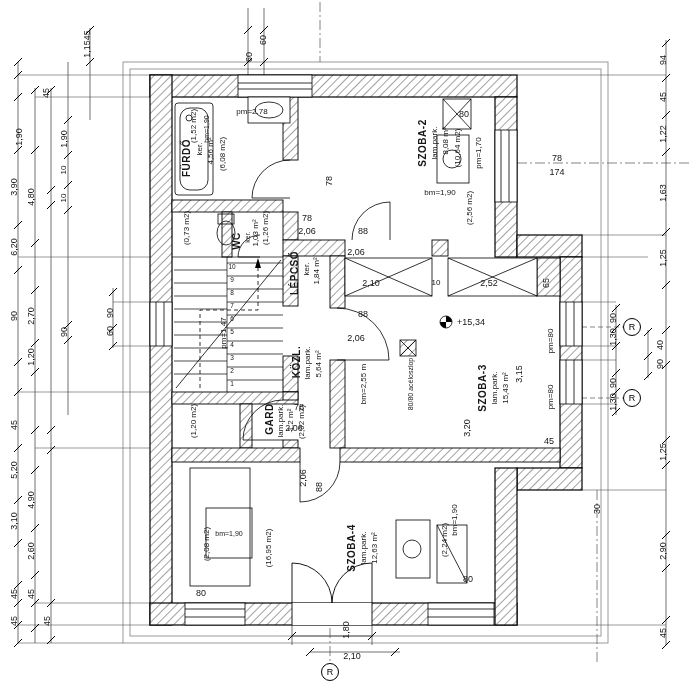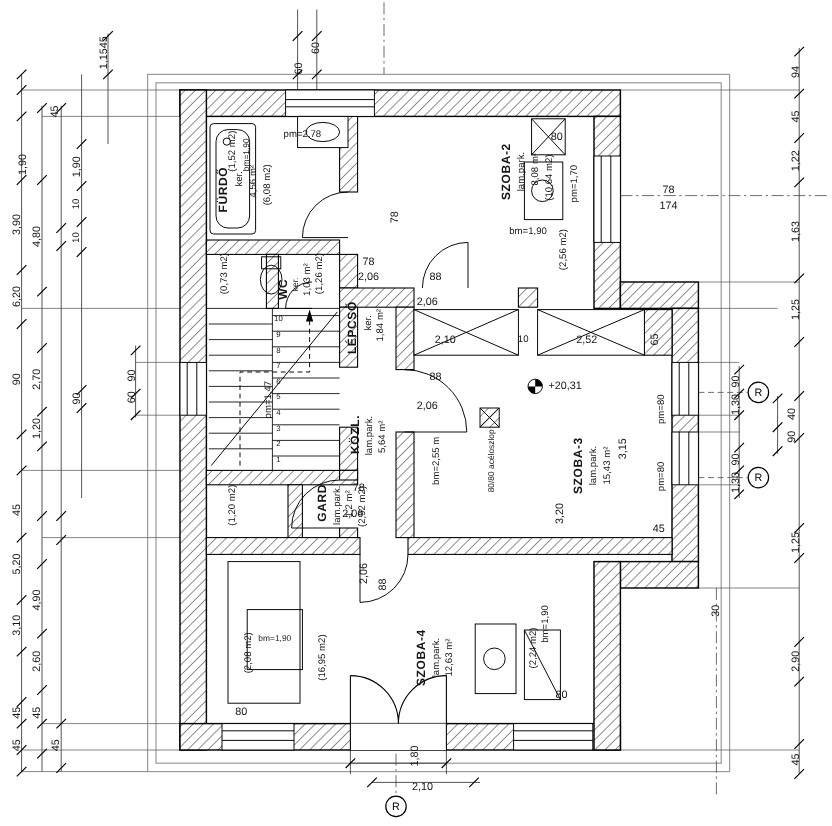--- a/index.html
+++ b/index.html
@@ -233,21 +233,21 @@
       <span class="lbl" style="left: 307px; top: 231px; font-size: 9px; transform: translate(-50%, -50%) rotate(0deg);">2,06</span>
       <span class="lbl" style="left: 363px; top: 231px; font-size: 9px; transform: translate(-50%, -50%) rotate(0deg);">88</span>
       <span class="lbl" style="left: 356px; top: 252px; font-size: 9px; transform: translate(-50%, -50%) rotate(0deg);">2,06</span>
       <span class="lbl" style="left: 371px; top: 283px; font-size: 9px; transform: translate(-50%, -50%) rotate(0deg);">2,10</span>
       <span class="lbl" style="left: 436px; top: 283px; font-size: 8px; transform: translate(-50%, -50%) rotate(0deg);">10</span>
       <span class="lbl" style="left: 489px; top: 283px; font-size: 9px; transform: translate(-50%, -50%) rotate(0deg);">2,52</span>
       <span class="lbl" style="left: 546px; top: 283px; font-size: 9px; transform: translate(-50%, -50%) rotate(-90deg);">65</span>
       <span class="lbl" style="left: 363px; top: 314px; font-size: 9px; transform: translate(-50%, -50%) rotate(0deg);">88</span>
       <span class="lbl" style="left: 356px; top: 338px; font-size: 9px; transform: translate(-50%, -50%) rotate(0deg);">2,06</span>
       <span class="lbl" style="left: 224px; top: 333px; font-size: 8px; transform: translate(-50%, -50%) rotate(-90deg);">pm=1,47</span>
-      <span class="lbl" style="left: 471px; top: 322px; font-size: 9px; transform: translate(-50%, -50%) rotate(0deg);">+20,31</span>
+      <span class="lbl" style="left: 471px; top: 322px; font-size: 9px; transform: translate(-50%, -50%) rotate(0deg);">+15,34</span>
       <span class="lbl" style="left: 410px; top: 384px; font-size: 7px; transform: translate(-50%, -50%) rotate(-90deg);">80/80 acéloszlop</span>
       <span class="lbl" style="left: 364px; top: 384px; font-size: 8px; transform: translate(-50%, -50%) rotate(-90deg);">bm=2,55 m</span>
       <span class="lbl" style="left: 495px; top: 388px; font-size: 8px; transform: translate(-50%, -50%) rotate(-90deg);">lam.park.</span>
       <span class="lbl" style="left: 506px; top: 388px; font-size: 8px; transform: translate(-50%, -50%) rotate(-90deg);">15,43 m²</span>
       <span class="lbl" style="left: 467px; top: 428px; font-size: 9px; transform: translate(-50%, -50%) rotate(-90deg);">3,20</span>
       <span class="lbl" style="left: 519px; top: 374px; font-size: 9px; transform: translate(-50%, -50%) rotate(-90deg);">3,15</span>
       <span class="lbl" style="left: 551px; top: 341px; font-size: 8px; transform: translate(-50%, -50%) rotate(-90deg);">pm=80</span>
       <span class="lbl" style="left: 551px; top: 397px; font-size: 8px; transform: translate(-50%, -50%) rotate(-90deg);">pm=80</span>
       <span class="lbl" style="left: 549px; top: 441px; font-size: 9px; transform: translate(-50%, -50%) rotate(0deg);">45</span>
       <span class="lbl" style="left: 299px; top: 407px; font-size: 9px; transform: translate(-50%, -50%) rotate(0deg);">78</span>

